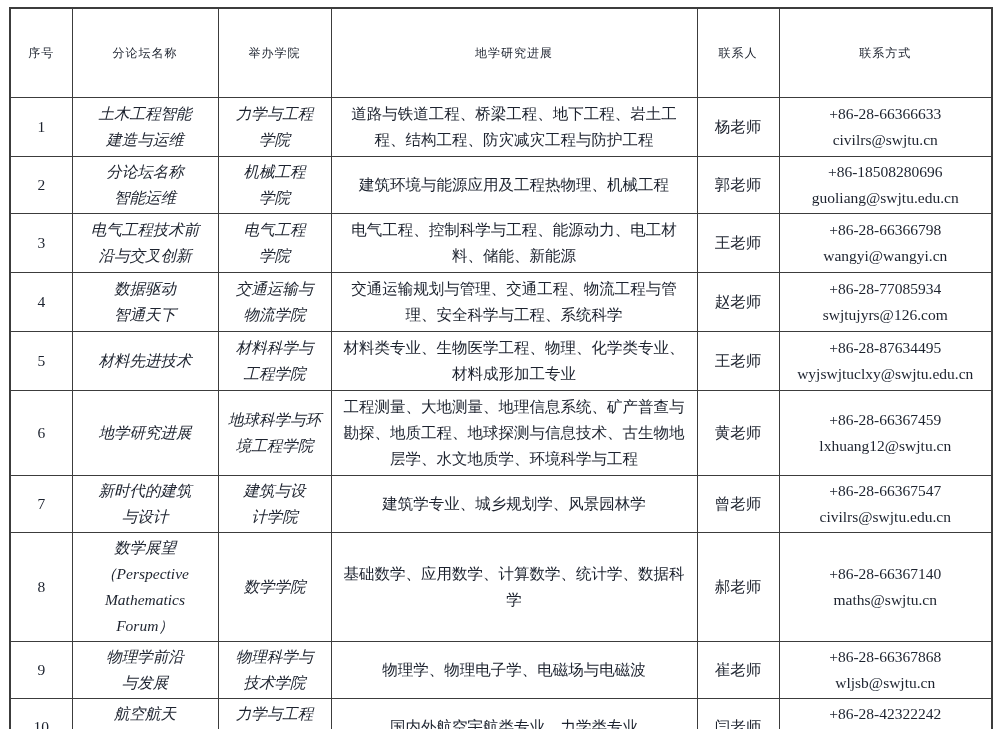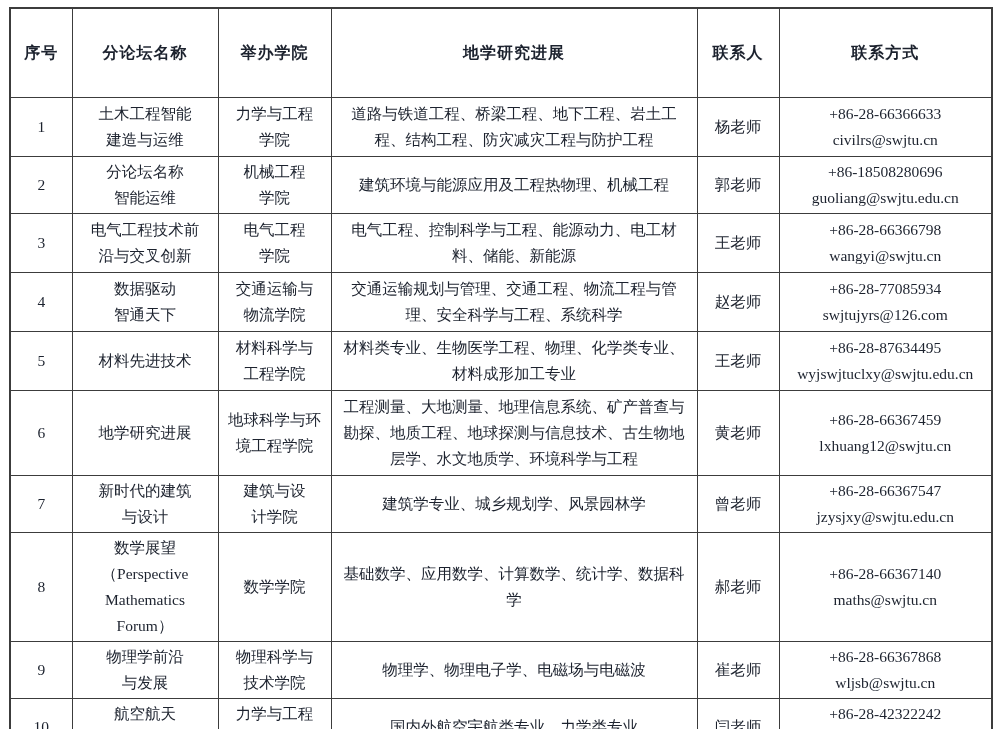--- a/index.html
+++ b/index.html
@@ -21,26 +21,26 @@
   .forum-table th, .forum-table td {
     border: 1.5px solid #3c3c3c;
     text-align: center;
     vertical-align: middle;
     font-size: 15.5px;
     line-height: 26px;
     padding: 2px 6px;
     overflow: hidden;
   }
   .forum-table th {
-    font-weight: bold;
-    font-size: 16px;
+    font-weight: normal;
+    font-size: 12px;
     height: 89px;
     letter-spacing: 1px;
   }
-  .pre { white-space: pre-line; }
+  .pre { white-space: pre-line; font-style: italic; }
   tr.h-std  td { height: 55px; }
   tr.h-r5   td { height: 56px; }
   tr.h-tall td { height: 77px; }
   tr.h-xl   td { height: 107px; margin-top: 8px; }
   td.cell-discipline { padding: 3px 10px; }
   .phone-line, .email-line { display: block; line-height: 26px; }
 </style>
 </head>
 <body>
 
@@ -93,21 +93,21 @@
     <tr class="h-std">
       <td>3</td>
       <td class="pre">电气工程技术前
 沿与交叉创新</td>
       <td class="pre">电气工程
 学院</td>
       <td class="cell-discipline">电气工程、控制科学与工程、能源动力、电工材料、储能、新能源</td>
       <td>王老师</td>
       <td>
         <span class="phone-line">+86-28-66366798</span>
-        <span class="email-line">wangyi@swjtu.cn</span>
+        <span class="email-line">wangyi@wangyi.cn</span>
       </td>
     </tr>
     <tr class="h-std">
       <td>4</td>
       <td class="pre">数据驱动
 智通天下</td>
       <td class="pre">交通运输与
 物流学院</td>
       <td class="cell-discipline">交通运输规划与管理、交通工程、物流工程与管理、安全科学与工程、系统科学</td>
       <td>赵老师</td>
@@ -143,21 +143,21 @@
     <tr class="h-std">
       <td>7</td>
       <td class="pre">新时代的建筑
 与设计</td>
       <td class="pre">建筑与设
 计学院</td>
       <td class="cell-discipline">建筑学专业、城乡规划学、风景园林学</td>
       <td>曾老师</td>
       <td>
         <span class="phone-line">+86-28-66367547</span>
-        <span class="email-line">jzysjxy@swjtu.edu.cn</span>
+        <span class="email-line">civilrs@swjtu.edu.cn</span>
       </td>
     </tr>
     <tr class="h-xl">
       <td>8</td>
       <td class="pre">数学展望
 （Perspective
 Mathematics
 Forum）</td>
       <td class="pre">数学学院</td>
       <td class="cell-discipline">基础数学、应用数学、计算数学、统计学、数据科学</td>

